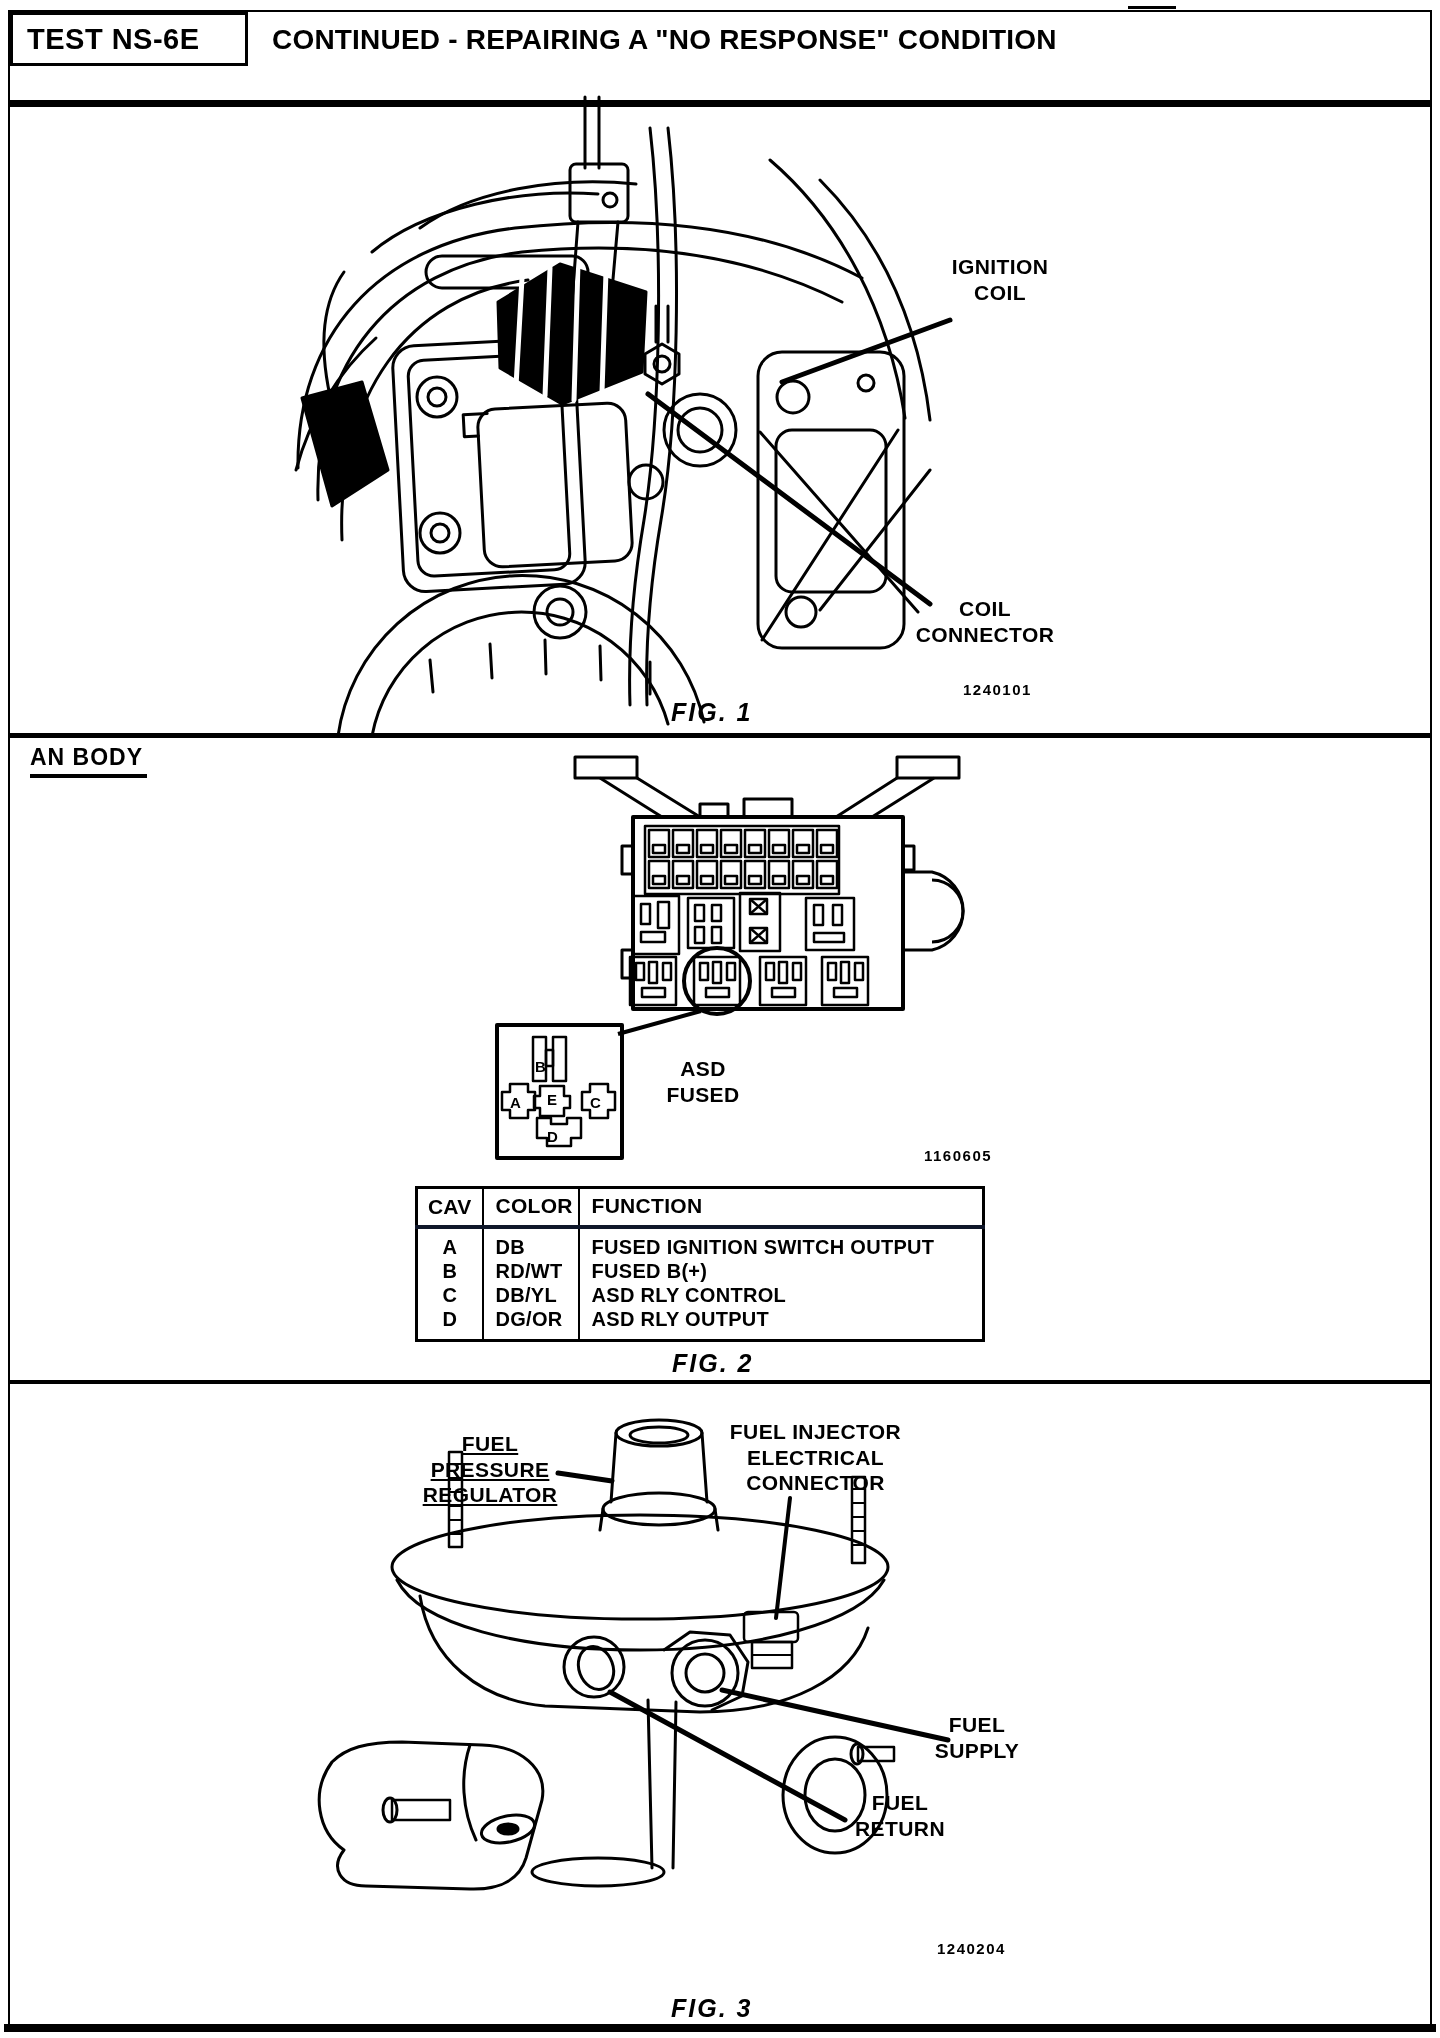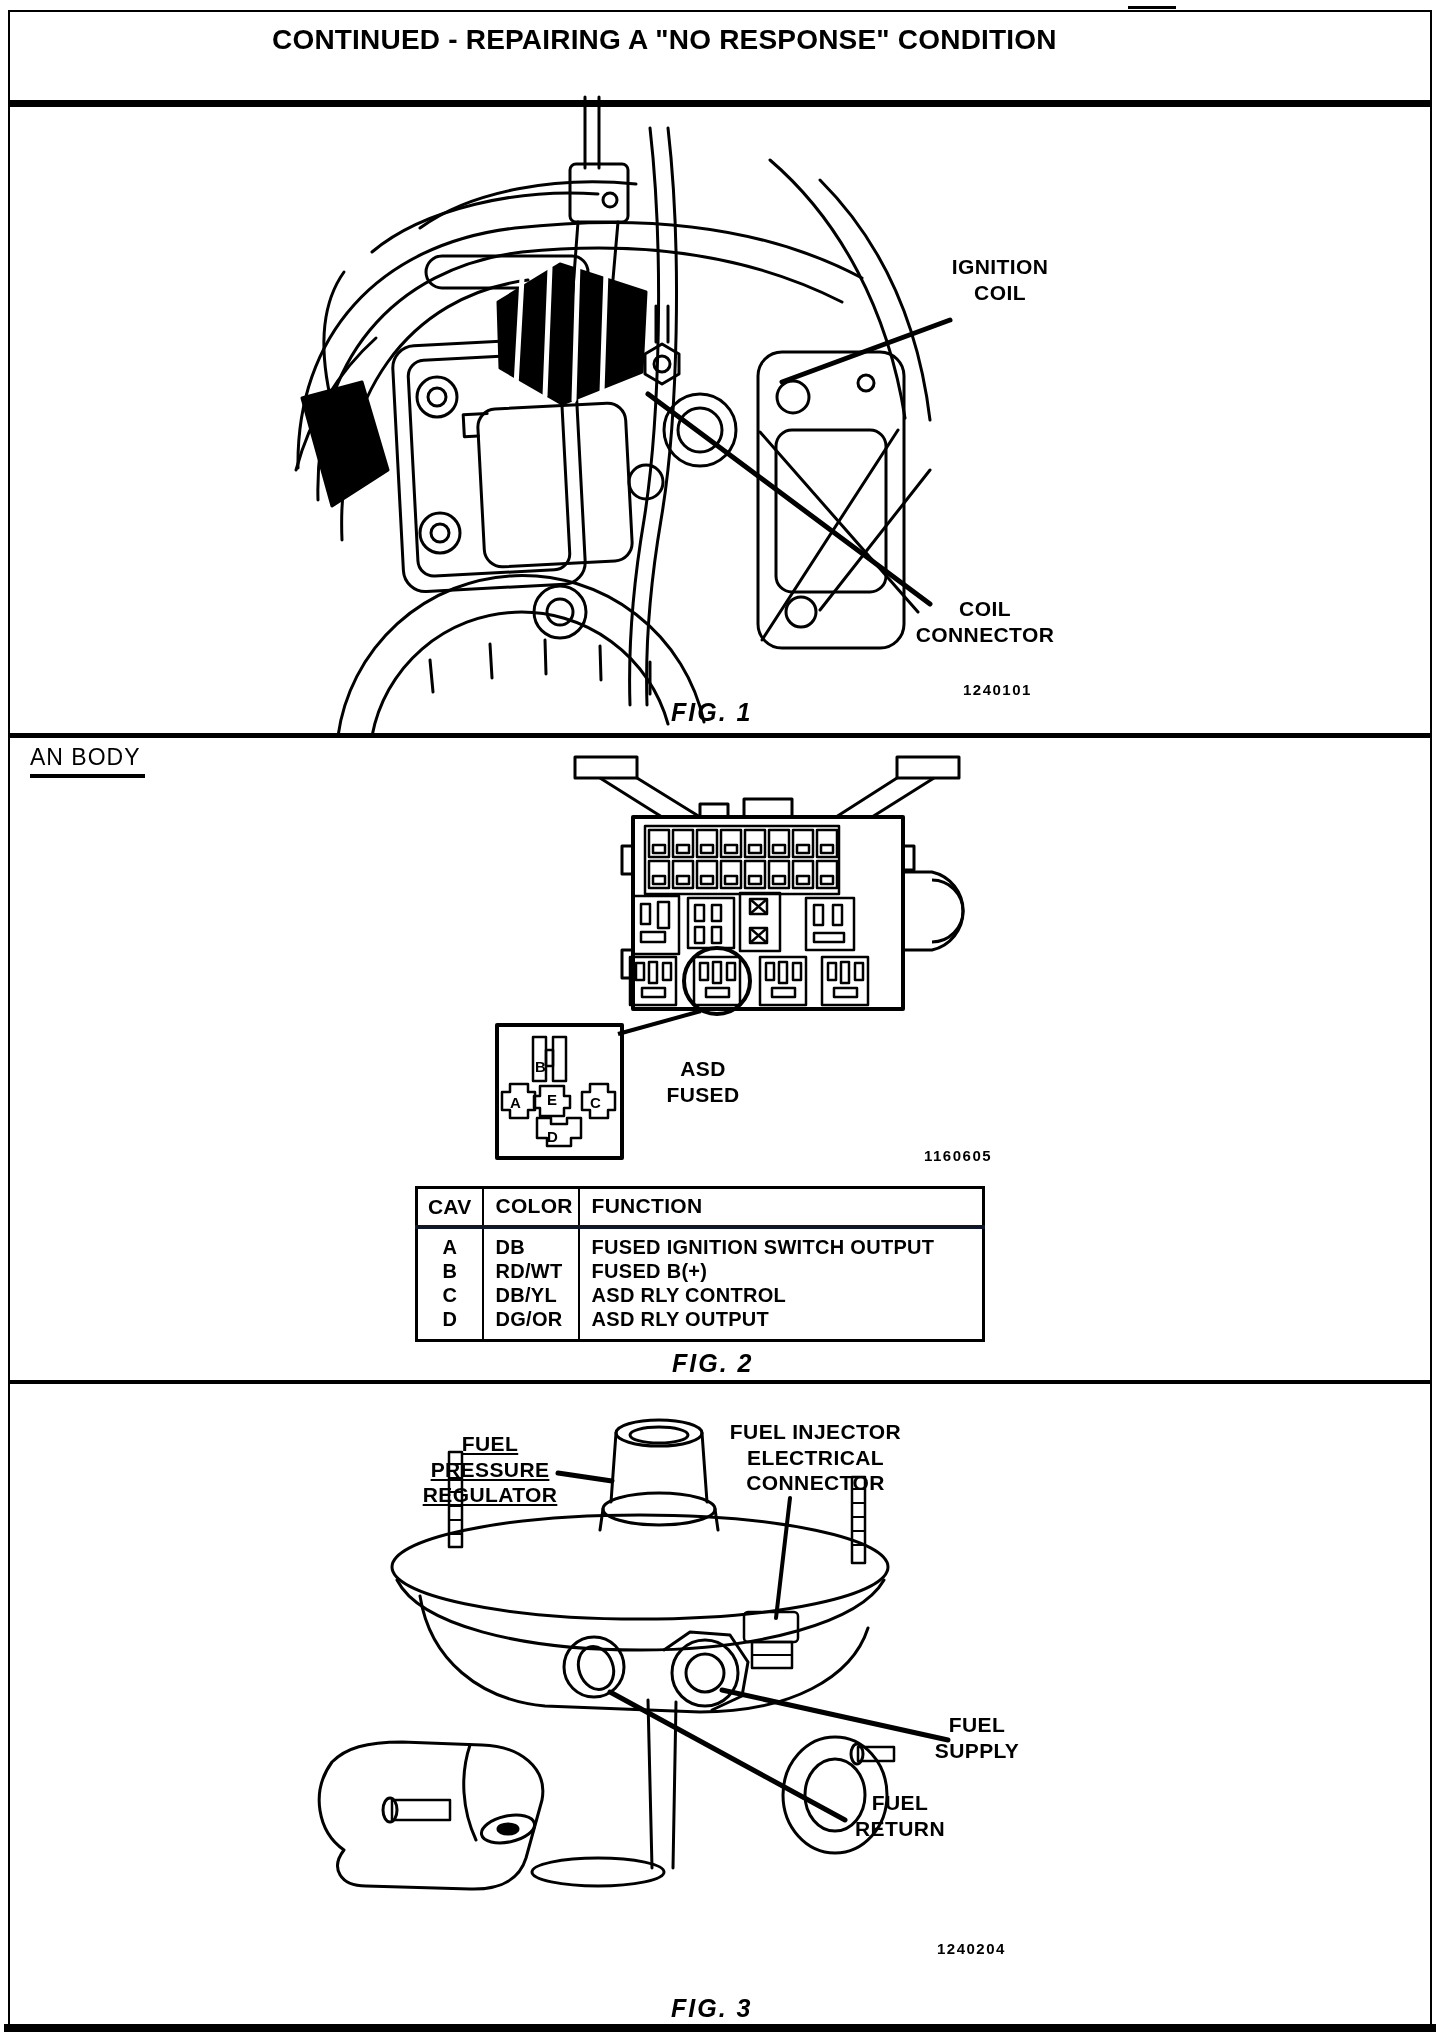--- a/index.html
+++ b/index.html
@@ -11,21 +11,21 @@
   .lbl{
     position:absolute;font-weight:700;text-align:center;
     white-space:pre-line;line-height:1.22;letter-spacing:.4px;
   }
   .fig-caption{
     position:absolute;font-weight:700;font-style:italic;
     font-size:25px;letter-spacing:2px;
   }
   .imgnum{position:absolute;font-weight:700;font-size:15px;letter-spacing:1.5px;}
   .section-heading{
-    position:absolute;font-weight:400;font-size:23px;letter-spacing:1px;
+    position:absolute;font-weight:700;font-size:23px;letter-spacing:1px;
     border-bottom:4px solid #000;padding:0 4px 3px 0;
   }
   .test-box{
     position:absolute;left:10px;top:12px;width:238px;height:54px;
     border:3px solid #000;box-sizing:border-box;
     display:flex;align-items:center;padding-left:14px;
     font-weight:700;font-size:29px;letter-spacing:.5px;
   }
   .page-title{
     position:absolute;left:272px;top:24px;
@@ -52,20 +52,23 @@
 <body>
 
 <div class="page">
 
   <div class="rule" style="left:8px;top:10px;width:1424px;height:2px;"></div>
   <div class="rule" style="left:8px;top:10px;width:2px;height:2022px;"></div>
   <div class="rule" style="left:1430px;top:10px;width:2px;height:2022px;"></div>
   <div class="rule" style="left:4px;top:2024px;width:1432px;height:8px;"></div>
   <div class="rule" style="left:1128px;top:6px;width:48px;height:3px;"></div>
 
+  <div class="test-box">
+    <span>TEST NS-6E</span>
+  </div>
   <div class="page-title">CONTINUED - REPAIRING A "NO RESPONSE" CONDITION</div>
   <div class="rule" style="left:8px;top:100px;width:1424px;height:7px;"></div>
 
   <div class="rule" style="left:8px;top:733px;width:1424px;height:5px;"></div>
   <div class="rule" style="left:8px;top:1380px;width:1424px;height:4px;"></div>
 
   <svg class="art" width="1440" height="2038" viewBox="0 0 1440 2038" xmlns="http://www.w3.org/2000/svg">
     <defs>
       <g id="fuse" stroke="#000" fill="none" stroke-width="2.5">
         <rect width="20" height="27"></rect>

